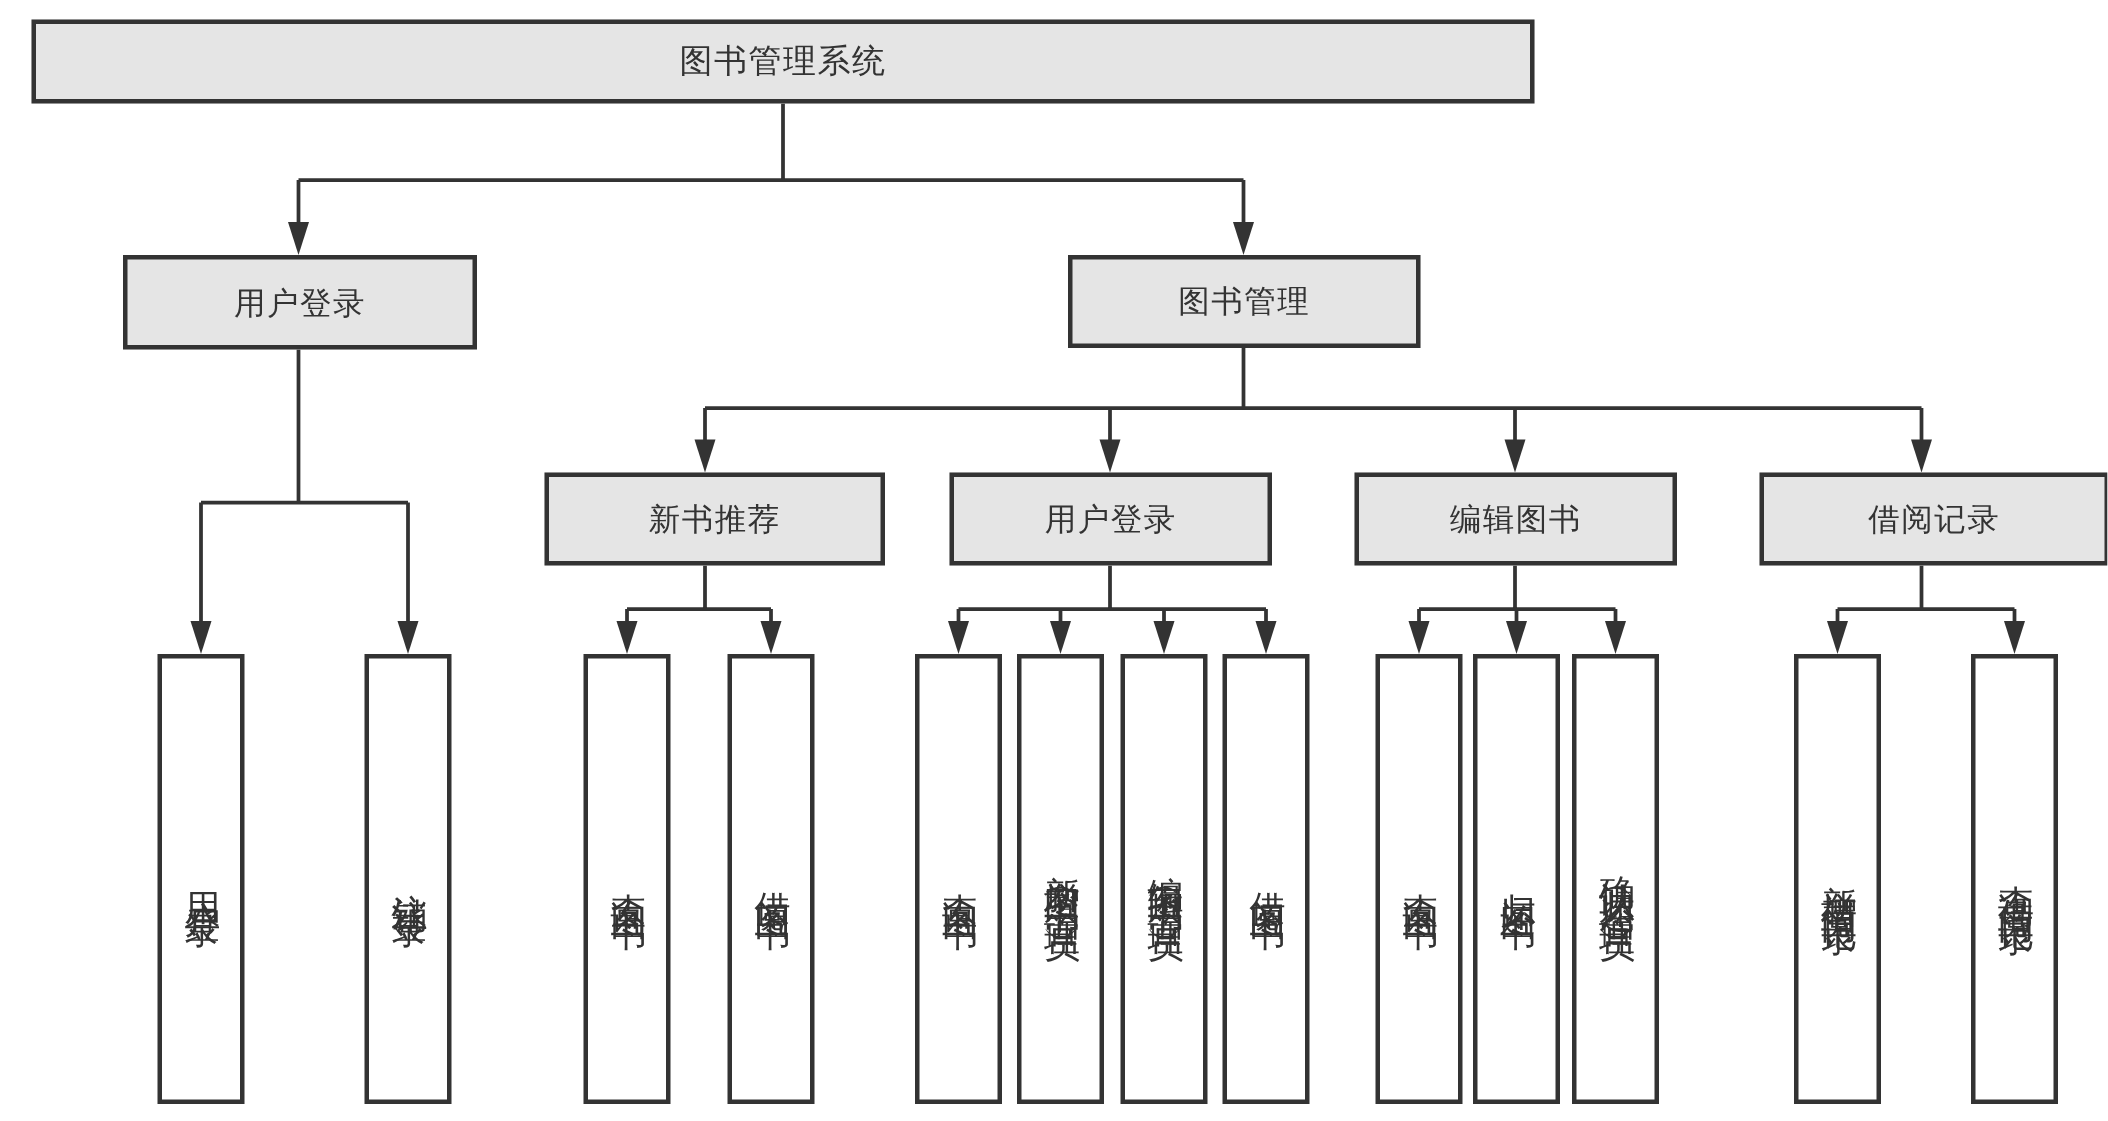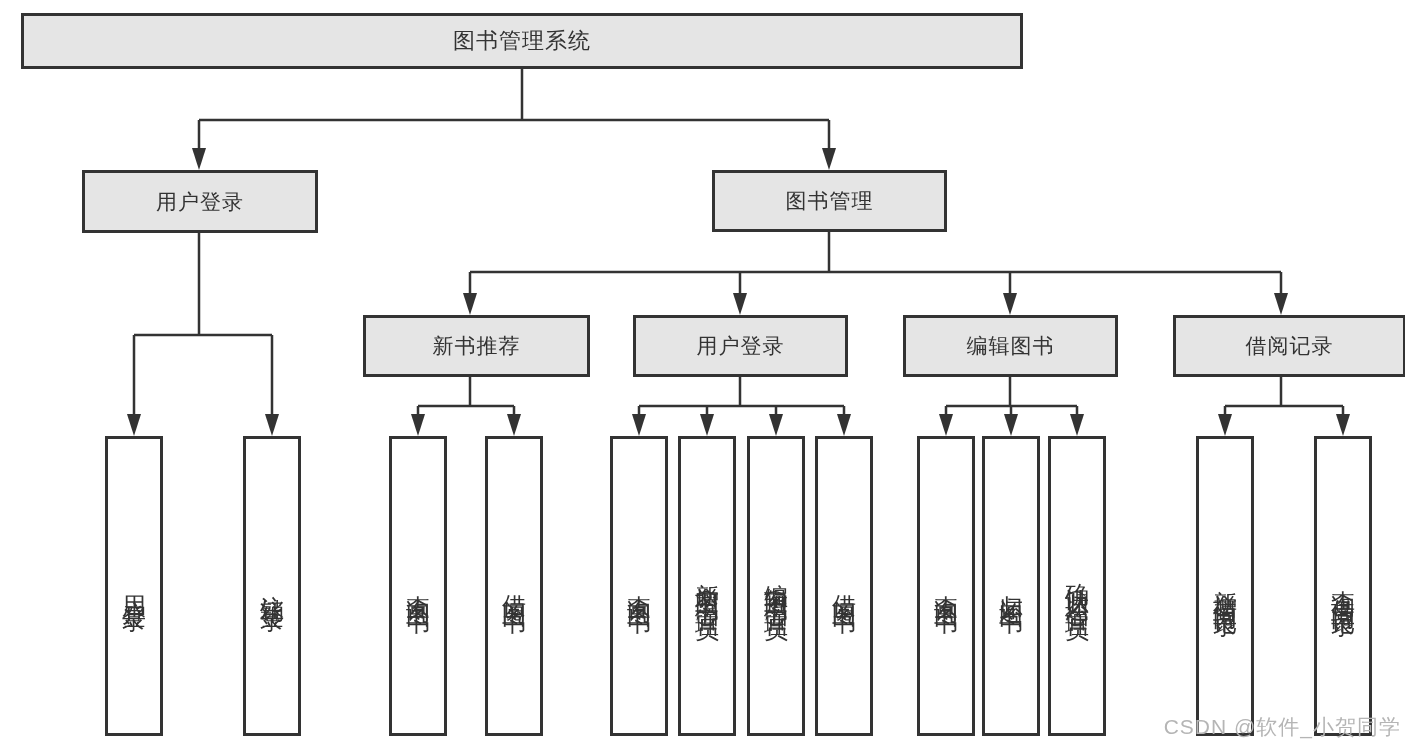--- a/index.html
+++ b/index.html
@@ -165,15 +165,14 @@
   <div class="leaf" style="left:1048px;">
     <span>确认归还（管理员）</span>
   </div>
   <div class="leaf" style="left:1196px;">
     <span>新增借阅记录</span>
   </div>
   <div class="leaf" style="left:1314px;">
     <span>查询借阅记录</span>
   </div>
 
-  <div id="watermark">CSDN @软件_小贺同学</div>
 
 </div>
 
 </body></html>

